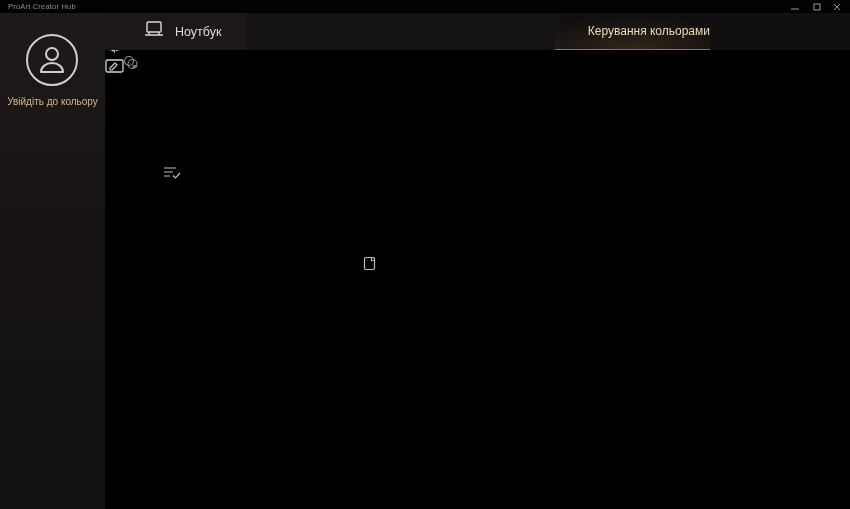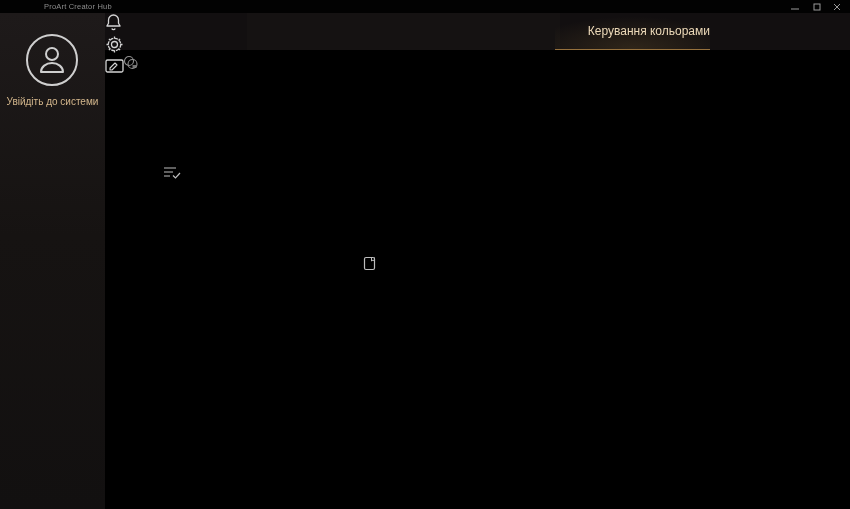--- a/index.html
+++ b/index.html
@@ -2,21 +2,21 @@
 <html><head>
 <meta charset="utf-8">
 <style>
   * { margin:0; padding:0; box-sizing:border-box; }
   html,body { width:850px; height:509px; overflow:hidden; background:#000;
     font-family:"Liberation Sans","DejaVu Sans",sans-serif; }
   .abs { position:absolute; }
 
   
   #titlebar { position:absolute; left:0; top:0; width:850px; height:13px; background:#020202; z-index:30; }
-  #titlebar .app-title { position:absolute; left:8px; top:2px; font-size:7.5px; color:#8d8d8d; letter-spacing:.2px;margin-left:36px; }
+  #titlebar .app-title { position:absolute; left:8px; top:2px; font-size:7.5px; color:#8d8d8d; letter-spacing:.2px; }
   .winctl { position:absolute; top:0; width:22px; height:13px; display:flex; align-items:center; justify-content:center; }
   #win-min { right:44px; } #win-max { right:22px; } #win-close { right:2px; }
 
   
   #sidebar { position:absolute; left:0; top:13px; width:105px; height:496px;
     background:linear-gradient(180deg,#1e1a1a 0%,#161312 45%,#121010 100%); z-index:5; }
   #avatar { position:absolute; left:26px; top:21px; width:52px; height:52px; border-radius:50%;
     border:2px solid #cfcfcf; display:flex; align-items:center; justify-content:center; }
   #signin { position:absolute; left:0; top:83px; width:105px; text-align:center;
     font-size:10px; color:#D3B68C; }
@@ -163,24 +163,33 @@
   </div>
 </div>
 
 <div id="sidebar">
   <div id="avatar">
     <svg width="28" height="30" viewBox="0 0 28 30">
       <circle cx="14" cy="9" r="6" fill="none" stroke="#cfcfcf" stroke-width="2"></circle>
       <path d="M3 27 a11 9 0 0 1 22 0 z" fill="none" stroke="#cfcfcf" stroke-width="2" stroke-linejoin="round"></path>
     </svg>
   </div>
-  <div id="signin">Увійдіть до системи</div>
+  <div id="signin">Увійдіть до кольору</div>
 </div>
 
 <div id="topnav">
+  <div id="device-tab">
+    <span>
+      <svg width="22" height="17" viewBox="0 0 22 17">
+        <rect x="4" y="1" width="14" height="10" rx="1" fill="none" stroke="#d8d8d8" stroke-width="1.4"></rect>
+        <path d="M2 14 h18 M6 11 v2.2 M16 11 v2.2" stroke="#d8d8d8" stroke-width="1.4" fill="none"></path>
+      </svg>
+    </span>
+    <span class="lbl">Ноутбук</span>
+  </div>
   <div id="nav-mid"></div>
   <div id="nav-active">
     <span class="wheel-ico"></span>
     <span class="lbl">Керування кольорами</span>
   </div>
   <div class="nav-ico" id="nav-bell">
     <svg width="17" height="18" viewBox="0 0 17 18">
       <path d="M8.5 2 a5 5 0 0 1 5 5 v3.2 l1.6 2.8 H1.9 l1.6 -2.8 V7 a5 5 0 0 1 5 -5 z" fill="none" stroke="#d4d4d4" stroke-width="1.3" stroke-linejoin="round"></path>
       <path d="M6.8 15.5 a1.8 1.8 0 0 0 3.4 0" fill="none" stroke="#d4d4d4" stroke-width="1.3"></path>
     </svg>

